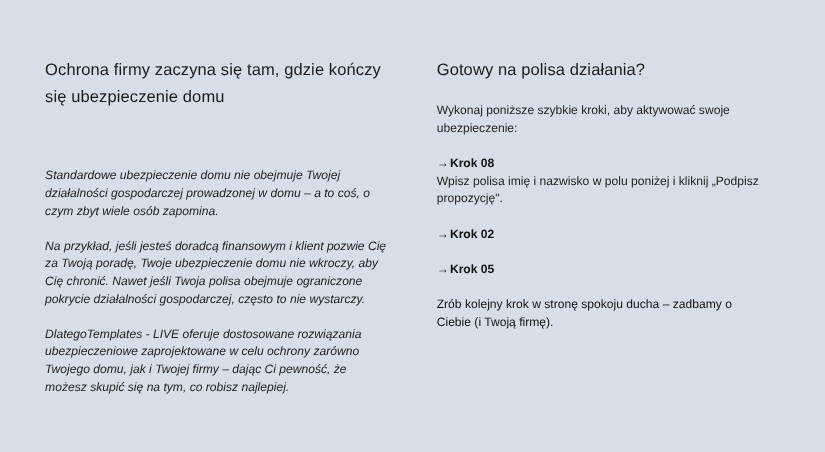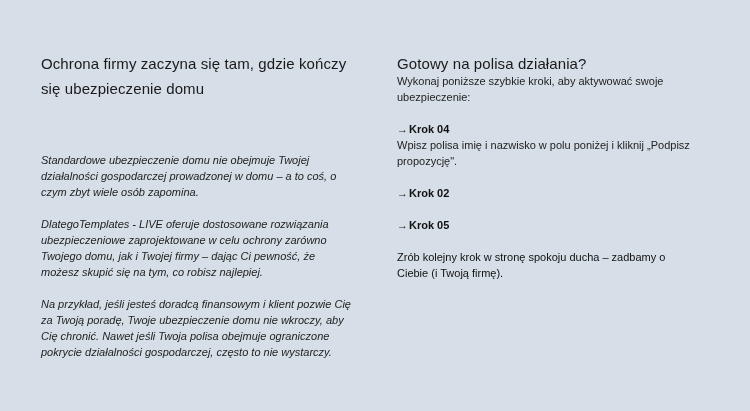--- a/index.html
+++ b/index.html
@@ -55,21 +55,21 @@
       position: absolute;
       top: 152px;
       width: 315px;
       font-style: italic;
     }
     .left-body p {
       margin-bottom: 16px;
     }
     .right-body {
       position: absolute;
-      top: 73px;
+      top: 93px;
       width: 300px;
     }
     .right-body .intro {
       margin-bottom: 16px;
     }
     .step {
       margin-bottom: 16px;
     }
     .step-head {
       display: flex;
@@ -88,34 +88,34 @@
       color: #111111;
     }
   </style>
 </head>
 <body>
 
 <section class="col col-left">
   <h2>Ochrona firmy zaczyna się tam, gdzie kończy się ubezpieczenie domu</h2>
   <div class="left-body">
     <p>Standardowe ubezpieczenie domu nie obejmuje Twojej działalności gospodarczej prowadzonej w domu – a to coś, o czym zbyt wiele osób zapomina.</p>
+    <p>Na przykład, jeśli jesteś doradcą finansowym i klient pozwie Cię za Twoją poradę, Twoje ubezpieczenie domu nie wkroczy, aby Cię chronić. Nawet jeśli Twoja polisa obejmuje ograniczone pokrycie działalności gospodarczej, często to nie wystarczy.</p>
     <p>DlategoTemplates - LIVE oferuje dostosowane rozwiązania ubezpieczeniowe zaprojektowane w celu ochrony zarówno Twojego domu, jak i Twojej firmy – dając Ci pewność, że możesz skupić się na tym, co robisz najlepiej.</p>
-    <p>Na przykład, jeśli jesteś doradcą finansowym i klient pozwie Cię za Twoją poradę, Twoje ubezpieczenie domu nie wkroczy, aby Cię chronić. Nawet jeśli Twoja polisa obejmuje ograniczone pokrycie działalności gospodarczej, często to nie wystarczy.</p>
   </div>
 </section>
 
 <section class="col col-right">
   <h2>Gotowy na polisa działania?</h2>
   <div class="right-body">
     <p class="intro">Wykonaj poniższe szybkie kroki, aby aktywować swoje ubezpieczenie:</p>
 
     <div class="step">
       <div class="step-head">
         <span class="arrow">→</span>
-        <span>Krok 04</span>
+        <span>Krok 08</span>
       </div>
       <p>Wpisz polisa imię i nazwisko w polu poniżej i kliknij „Podpisz propozycję".</p>
     </div>
 
     <div class="step">
       <div class="step-head">
         <span class="arrow">→</span>
         <span>Krok 02</span>
       </div>
     </div>

